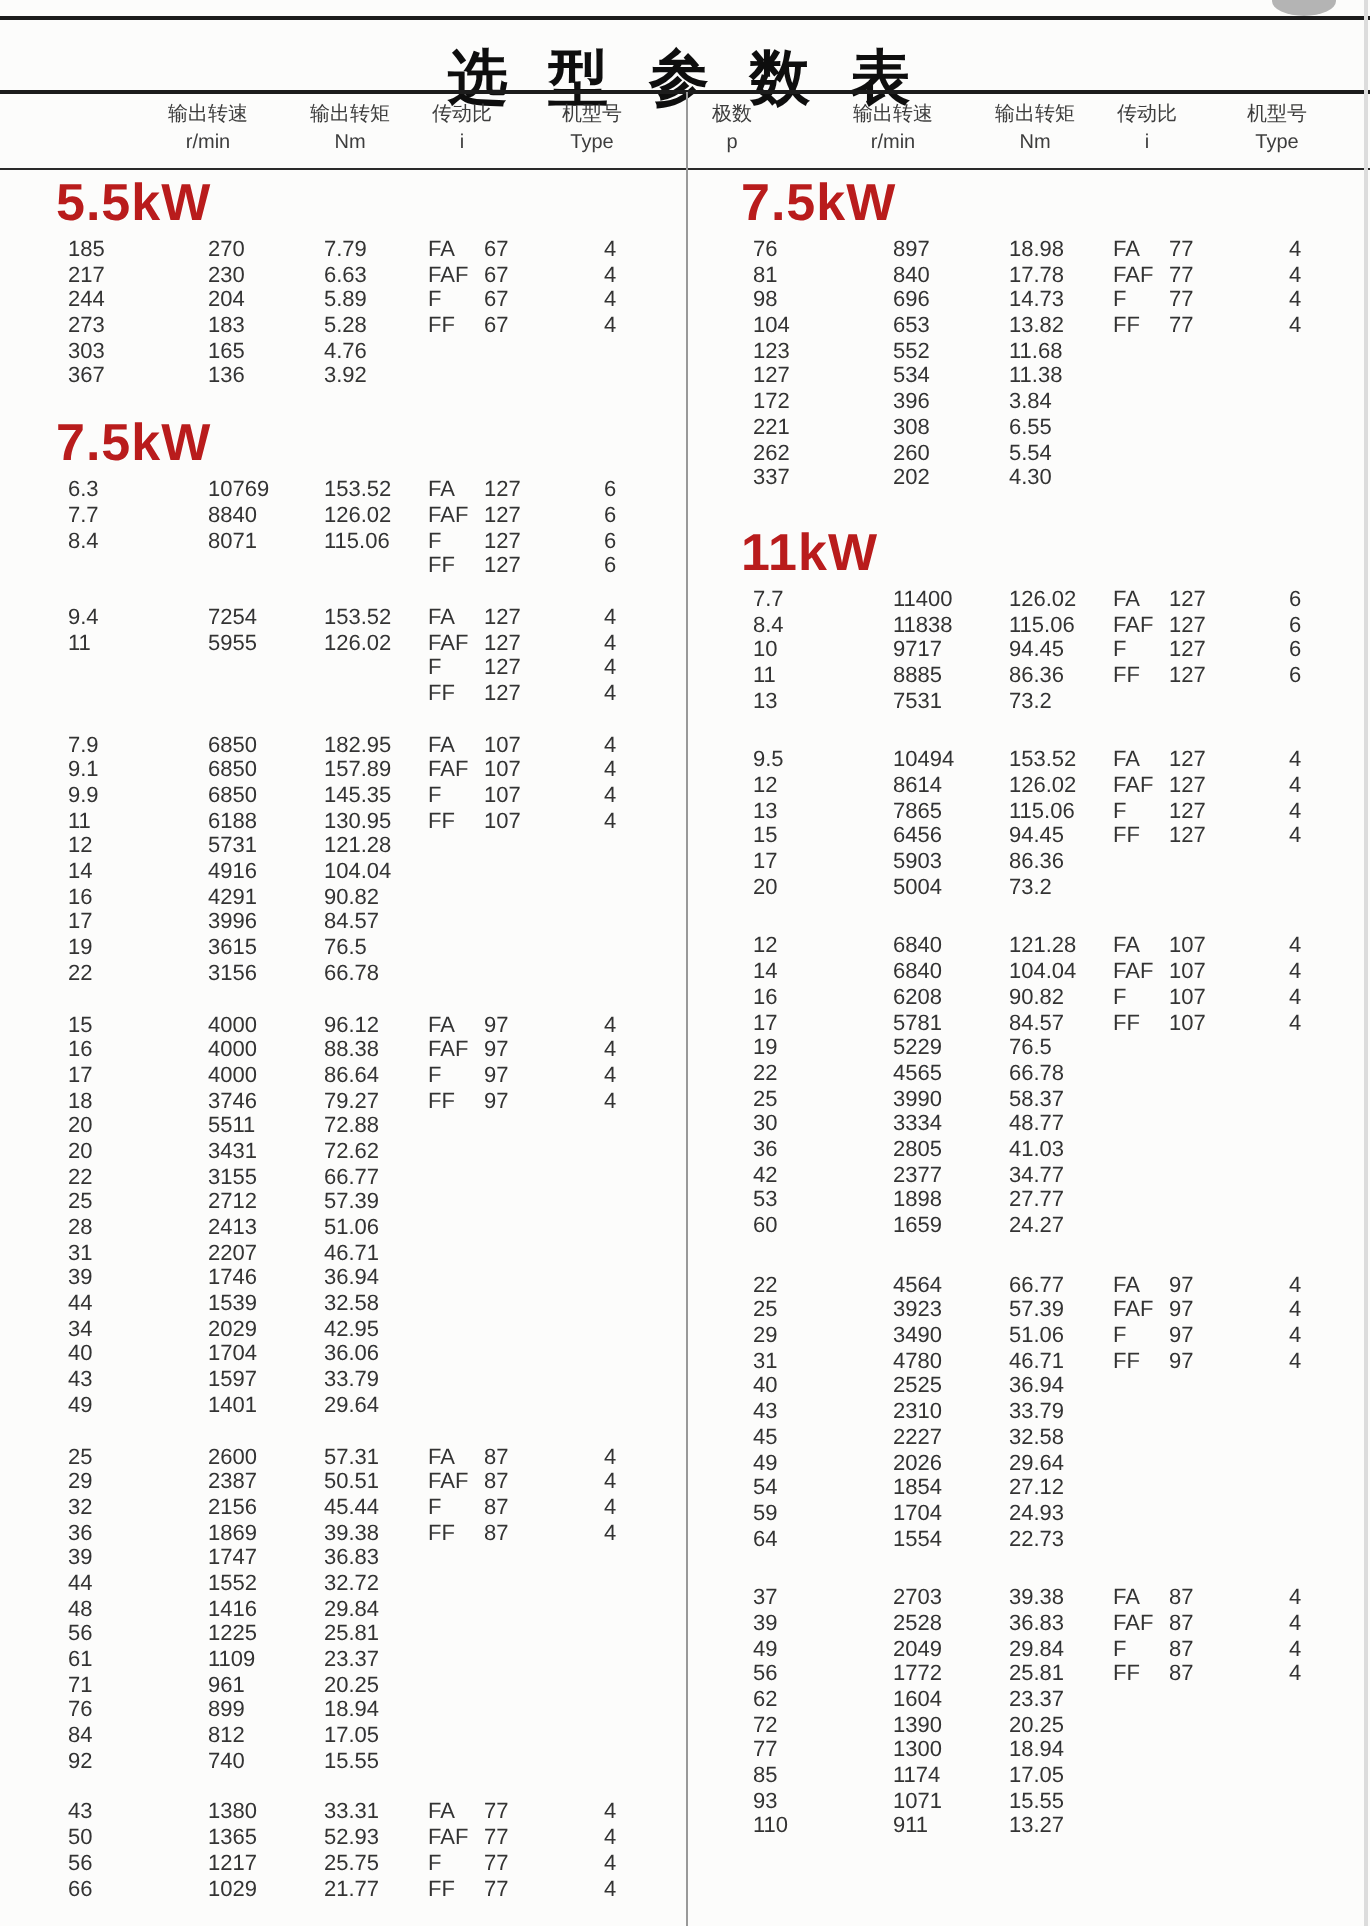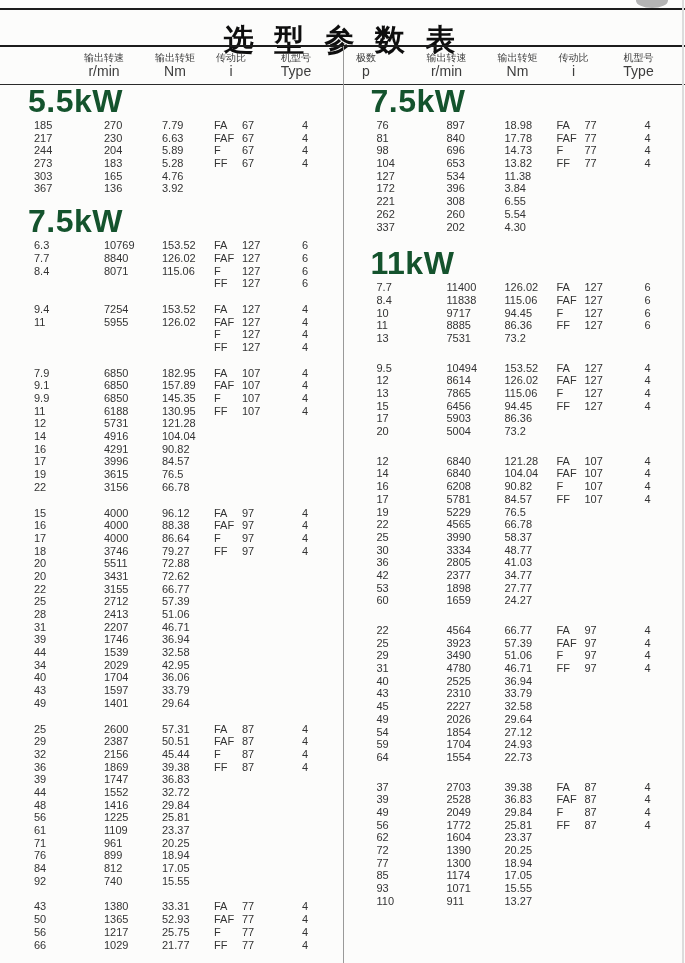--- a/index.html
+++ b/index.html
@@ -16,25 +16,25 @@
   .page-right-edge{position:absolute;right:1px;top:0;bottom:0;width:2px;background:#dcdcdc;}
   .corner-blob{position:absolute;left:636px;top:-7px;width:32px;height:15px;background:#b4b4b4;border-radius:50%;}
   .page-title{
     position:absolute;top:23px;left:0;width:100%;margin:0;text-align:center;
     font-size:30px;font-weight:bold;letter-spacing:6px;line-height:34px;color:#0e0e0e;
   }
   .header-row{position:absolute;top:46px;left:12px;width:100%;height:38px;display:flex;padding-left:44px;}
   .header-half{width:343px;box-sizing:border-box;display:grid;grid-template-columns:80px 62px 50px 80px 60px;padding:5px 0 0 8px;}
   .hcell{text-align:center;}
   .h-zh{font-size:10px;color:#3d3d3d;line-height:14px;}
-  .h-unit{font-size:14px;color:#3d3d3d;line-height:13px;}
+  .h-unit{font-size:10px;color:#3d3d3d;line-height:13px;}
   .body{position:absolute;top:85px;left:0;right:0;bottom:0;display:flex;}
   .col{width:343px;box-sizing:border-box;}
   .sec-title{
-    font-size:32px;font-weight:bold;color:#14532d;
+    font-size:26px;font-weight:bold;color:#b91c1c;
     margin:3px 0 4px 28px;line-height:27px;letter-spacing:0.5px;
   }
   .block{margin-bottom:13px;}
   .col-right .block{margin-bottom:17px;}
   .row{
     display:grid;grid-template-columns:70px 58px 52px 28px 60px 30px;
     padding-left:34px;height:12.7px;font-size:11px;line-height:12.7px;color:#333;
   }
   .cell{white-space:nowrap;overflow:visible;}
 </style>
@@ -602,20 +602,28 @@
           </div>
           <div class="row">
             <div class="cell">104</div>
             <div class="cell">653</div>
             <div class="cell">13.82</div>
             <div class="cell">FF</div>
             <div class="cell">77</div>
             <div class="cell">4</div>
           </div>
           <div class="row">
+            <div class="cell">123</div>
+            <div class="cell">552</div>
+            <div class="cell">11.68</div>
+            <div class="cell"></div>
+            <div class="cell"></div>
+            <div class="cell"></div>
+          </div>
+          <div class="row">
             <div class="cell">127</div>
             <div class="cell">534</div>
             <div class="cell">11.38</div>
             <div class="cell"></div>
             <div class="cell"></div>
             <div class="cell"></div>
           </div>
           <div class="row">
             <div class="cell">172</div>
             <div class="cell">396</div>

